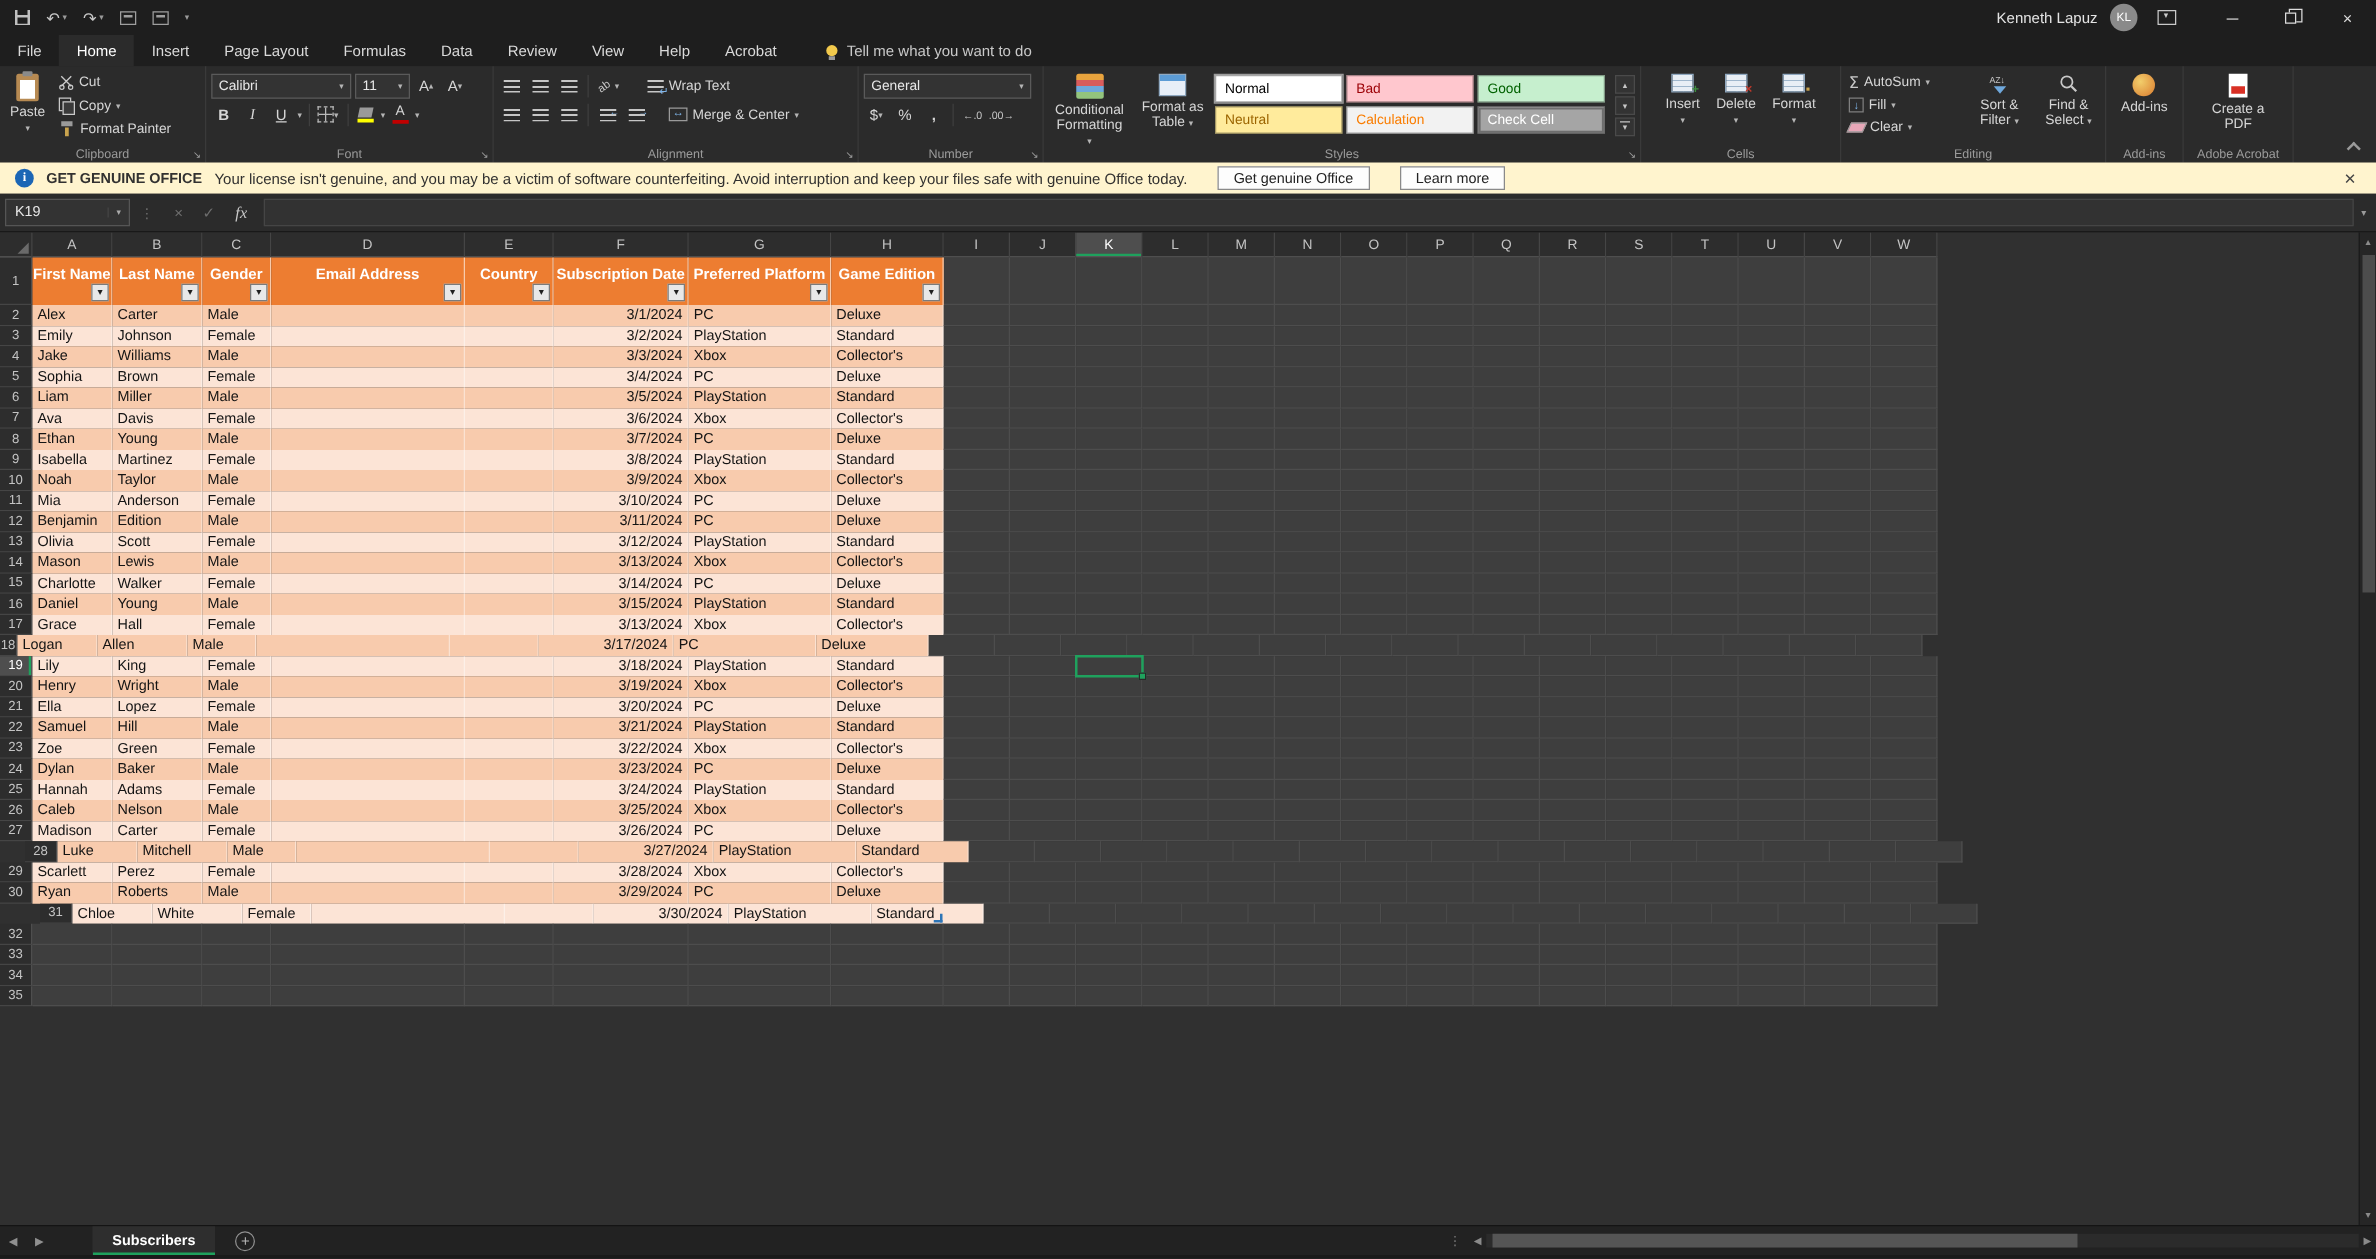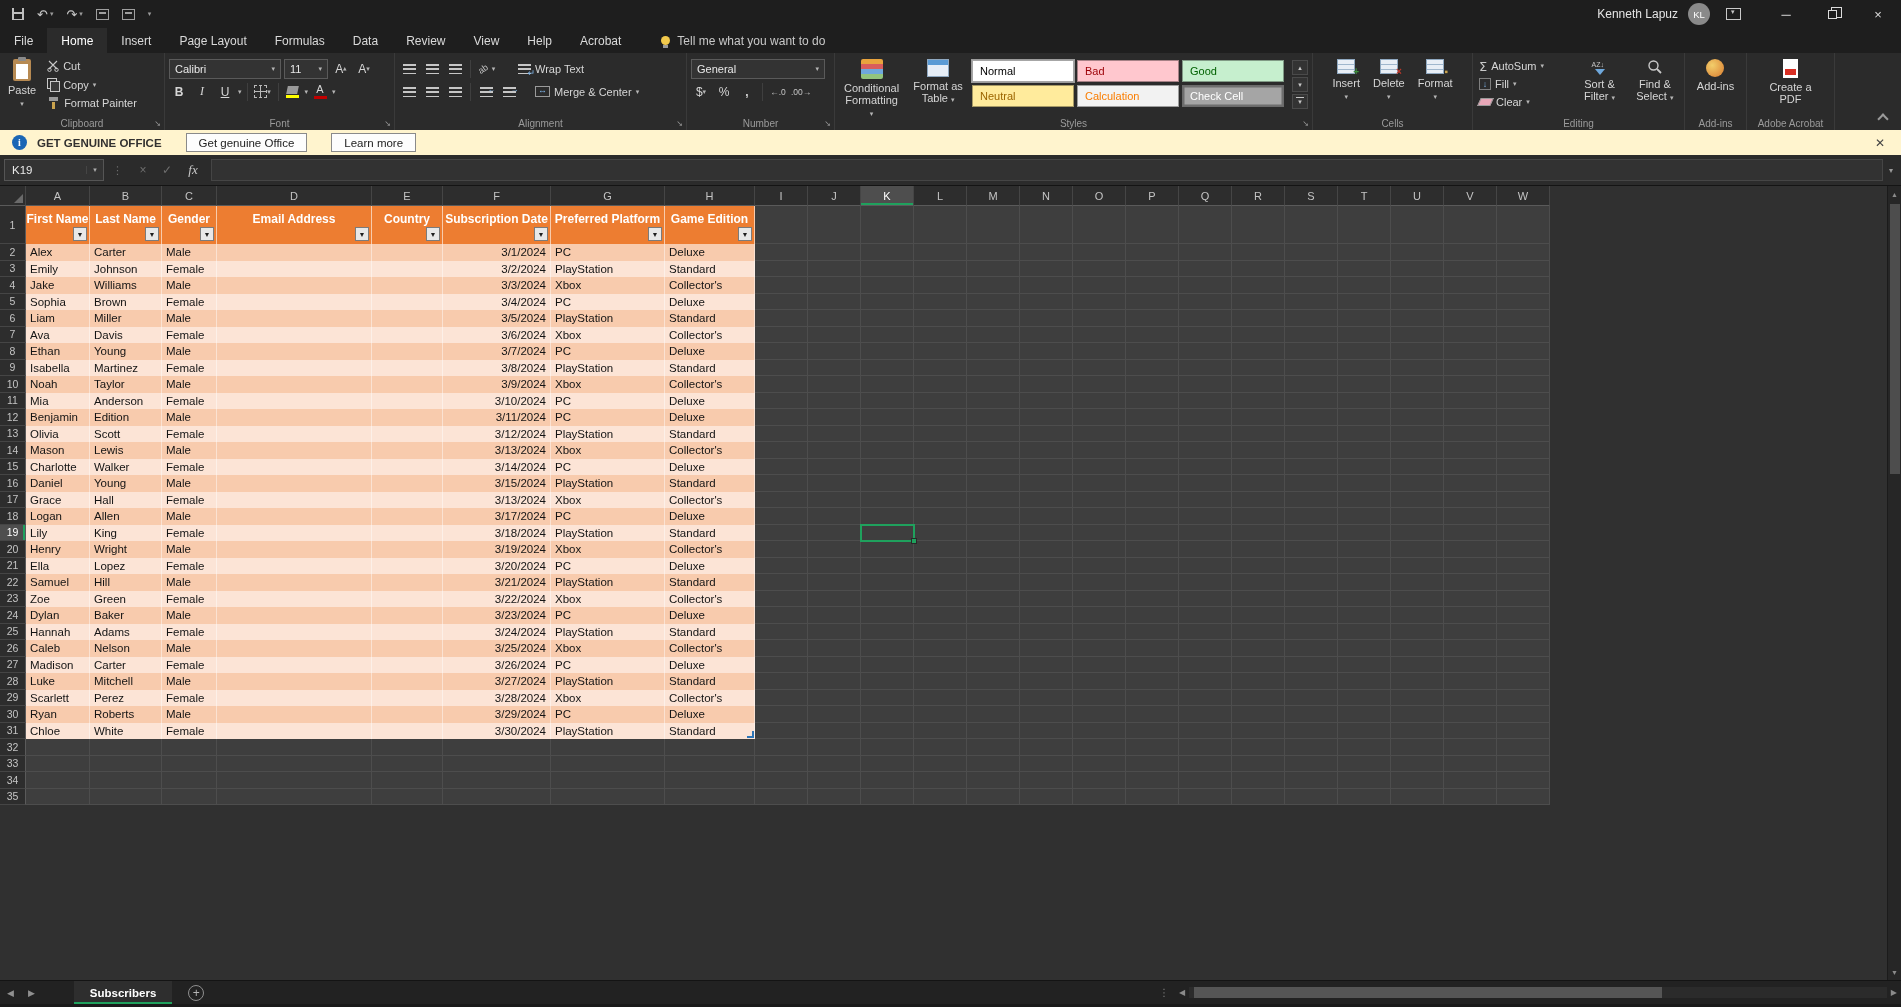--- a/index.html
+++ b/index.html
@@ -459,20 +459,21 @@
     </div>
     <div class="glabel">Adobe Acrobat</div>
   </div>
 
   <span class="ribbon-collapse"></span>
 </div>
 
 <div class="notice">
   <span class="ic-info">i</span>
   <span class="notice-badge">GET GENUINE OFFICE</span>
+  <span>Your license isn't genuine, and you may be a victim of software counterfeiting. Avoid interruption and keep your files safe with genuine Office today.</span>
   <span class="notice-btn">Get genuine Office</span>
   <span class="notice-btn">Learn more</span>
   <span class="notice-close">✕</span>
 </div>
 
 <div class="fbar">
   <div class="namebox">
     <span>K19</span>
     <span class="nb-chev">▾</span>
   </div>
@@ -948,21 +949,21 @@
         <div class="g-cell" style="width: 53px;"></div>
         <div class="g-cell" style="width: 53px;"></div>
         <div class="g-cell" style="width: 53px;"></div>
         <div class="g-cell" style="width: 53px;"></div>
         <div class="g-cell" style="width: 53px;"></div>
         <div class="g-cell" style="width: 53px;"></div>
         <div class="g-cell" style="width: 53px;"></div>
         <div class="g-cell" style="width: 53px;"></div>
       </div>
       <div class="g-row" style="height: 16.5px;">
-        <div class="g-rn" style="width: 26px;">18</div>
+        <div class="g-rn" style="width: 14px;">18</div>
         <div class="t-cell" style="background: rgb(248, 203, 173); width: 64px;">Logan</div>
         <div class="t-cell" style="background: rgb(248, 203, 173); width: 72px;">Allen</div>
         <div class="t-cell" style="background: rgb(248, 203, 173); width: 55px;">Male</div>
         <div class="t-cell" style="background: rgb(248, 203, 173); width: 155px;"></div>
         <div class="t-cell" style="background: rgb(248, 203, 173); width: 71px;"></div>
         <div class="t-cell num" style="background: rgb(248, 203, 173); width: 108px;">3/17/2024</div>
         <div class="t-cell" style="background: rgb(248, 203, 173); width: 114px;">PC</div>
         <div class="t-cell" style="background: rgb(248, 203, 173); width: 90px;">Deluxe</div>
         <div class="g-cell" style="width: 53px;"></div>
         <div class="g-cell" style="width: 53px;"></div>
@@ -1207,21 +1208,21 @@
         <div class="g-cell" style="width: 53px;"></div>
         <div class="g-cell" style="width: 53px;"></div>
         <div class="g-cell" style="width: 53px;"></div>
         <div class="g-cell" style="width: 53px;"></div>
         <div class="g-cell" style="width: 53px;"></div>
         <div class="g-cell" style="width: 53px;"></div>
         <div class="g-cell" style="width: 53px;"></div>
         <div class="g-cell" style="width: 53px;"></div>
         <div class="g-cell" style="width: 53px;"></div>
       </div>
-      <div class="g-row" style="height: 16.5px;">
+      <div class="g-row" style="height: 16.5px; margin-left: 20px;">
         <div class="g-rn" style="width: 26px;">28</div>
         <div class="t-cell" style="background: rgb(248, 203, 173); width: 64px;">Luke</div>
         <div class="t-cell" style="background: rgb(248, 203, 173); width: 72px;">Mitchell</div>
         <div class="t-cell" style="background: rgb(248, 203, 173); width: 55px;">Male</div>
         <div class="t-cell" style="background: rgb(248, 203, 173); width: 155px;"></div>
         <div class="t-cell" style="background: rgb(248, 203, 173); width: 71px;"></div>
         <div class="t-cell num" style="background: rgb(248, 203, 173); width: 108px;">3/27/2024</div>
         <div class="t-cell" style="background: rgb(248, 203, 173); width: 114px;">PlayStation</div>
         <div class="t-cell" style="background: rgb(248, 203, 173); width: 90px;">Standard</div>
         <div class="g-cell" style="width: 53px;"></div>
@@ -1286,21 +1287,21 @@
         <div class="g-cell" style="width: 53px;"></div>
         <div class="g-cell" style="width: 53px;"></div>
         <div class="g-cell" style="width: 53px;"></div>
         <div class="g-cell" style="width: 53px;"></div>
         <div class="g-cell" style="width: 53px;"></div>
         <div class="g-cell" style="width: 53px;"></div>
         <div class="g-cell" style="width: 53px;"></div>
         <div class="g-cell" style="width: 53px;"></div>
       </div>
       <div class="g-row" style="height: 16.5px;">
-        <div class="g-rn" style="width: 26px;">31</div>
+        <div class="g-rn" style="width: 26px; margin-left: 32px;">31</div>
         <div class="t-cell" style="background: rgb(252, 228, 214); width: 64px;">Chloe</div>
         <div class="t-cell" style="background: rgb(252, 228, 214); width: 72px;">White</div>
         <div class="t-cell" style="background: rgb(252, 228, 214); width: 55px;">Female</div>
         <div class="t-cell" style="background: rgb(252, 228, 214); width: 155px;"></div>
         <div class="t-cell" style="background: rgb(252, 228, 214); width: 71px;"></div>
         <div class="t-cell num" style="background: rgb(252, 228, 214); width: 108px;">3/30/2024</div>
         <div class="t-cell" style="background: rgb(252, 228, 214); width: 114px;">PlayStation</div>
         <div class="t-cell" style="background: rgb(252, 228, 214); width: 90px;">Standard</div>
         <div class="g-cell" style="width: 53px;"></div>
         <div class="g-cell" style="width: 53px;"></div>

